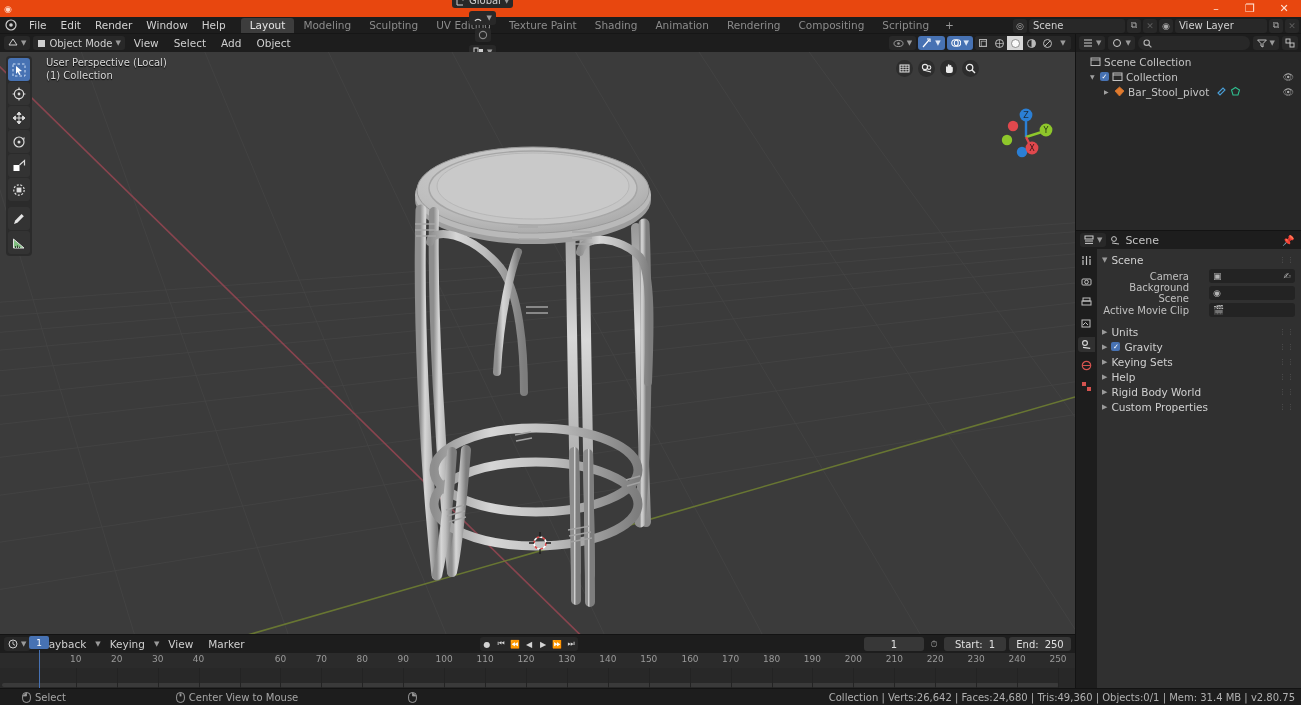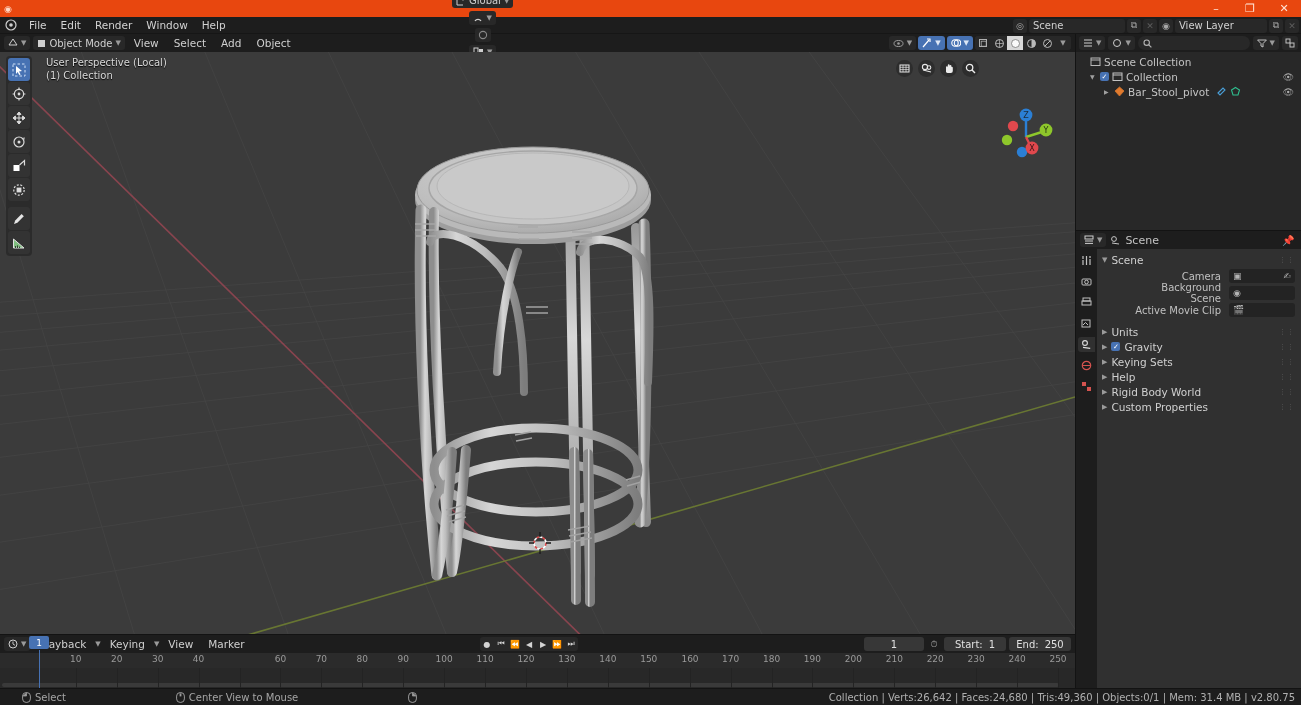--- a/index.html
+++ b/index.html
@@ -99,21 +99,21 @@
   .props-body { flex:1; display:flex; background:#303030; overflow:hidden; }
   .prop-tabs { width:21px; background:#1d1d1d; padding-top:4px;
     display:flex; flex-direction:column; align-items:center; gap:6px; }
   .ptab { width:17px; height:15px; display:flex; align-items:center;
     justify-content:center; border-radius:3px 0 0 3px; }
   .ptab.active { background:#303030; }
   .prop-content { flex:1; padding:3px 0 0 0; font-size:10.5px; }
   .panel-head { height:15px; display:flex; align-items:center; gap:4px;
     padding-left:5px; color:#d0d0d0; position:relative; }
   .panel-head .dots { position:absolute; right:6px; color:#5e5e5e; font-size:7px; letter-spacing:1px; }
-  .prow { height:16px; display:flex; align-items:center; margin:1px 6px 1px 0; gap:8px;padding-left:32px; }
+  .prow { height:16px; display:flex; align-items:center; margin:1px 6px 1px 0; gap:20px; }
   .plabel { width:92px; text-align:right; color:#c0c0c0; font-size:10px; }
   .pfield { flex:1; height:14px; background:#232323; border-radius:3px;
     display:flex; align-items:center; padding:0 4px; justify-content:space-between; }
   .pfield .ic { font-size:9px; color:#b4b4b4; }
 
   
   .timeline { height:54px; background:#1d1d1d; border-top:1px solid #131313;
     display:flex; flex-direction:column; position:relative; }
   .tl-header { height:18px; display:flex; align-items:center; gap:3px; padding:0 4px;
     position:relative; }
@@ -159,20 +159,33 @@
     <svg width="12" height="12" viewBox="0 0 12 12">
         <circle cx="6" cy="6" r="5" fill="none" stroke="#cfcfcf" stroke-width="1.2"></circle>
         <circle cx="6" cy="6" r="1.8" fill="#cfcfcf"></circle>
       </svg>
   </div>
   <div class="menu-item">File</div>
   <div class="menu-item">Edit</div>
   <div class="menu-item">Render</div>
   <div class="menu-item">Window</div>
   <div class="menu-item">Help</div>
+  <div class="wtabs">
+    <div class="wtab active">Layout</div>
+    <div class="wtab">Modeling</div>
+    <div class="wtab">Sculpting</div>
+    <div class="wtab">UV Editing</div>
+    <div class="wtab">Texture Paint</div>
+    <div class="wtab">Shading</div>
+    <div class="wtab">Animation</div>
+    <div class="wtab">Rendering</div>
+    <div class="wtab">Compositing</div>
+    <div class="wtab">Scripting</div>
+    <div class="wtab plus">+</div>
+  </div>
   <div class="topbar-right">
     <div class="minibtn">◎</div>
     <div class="fld w96">
       <span>Scene</span>
     </div>
     <div class="minibtn">⧉</div>
     <div class="minibtn dim">✕</div>
     <div class="minibtn">◉</div>
     <div class="fld w92">
       <span>View Layer</span>

